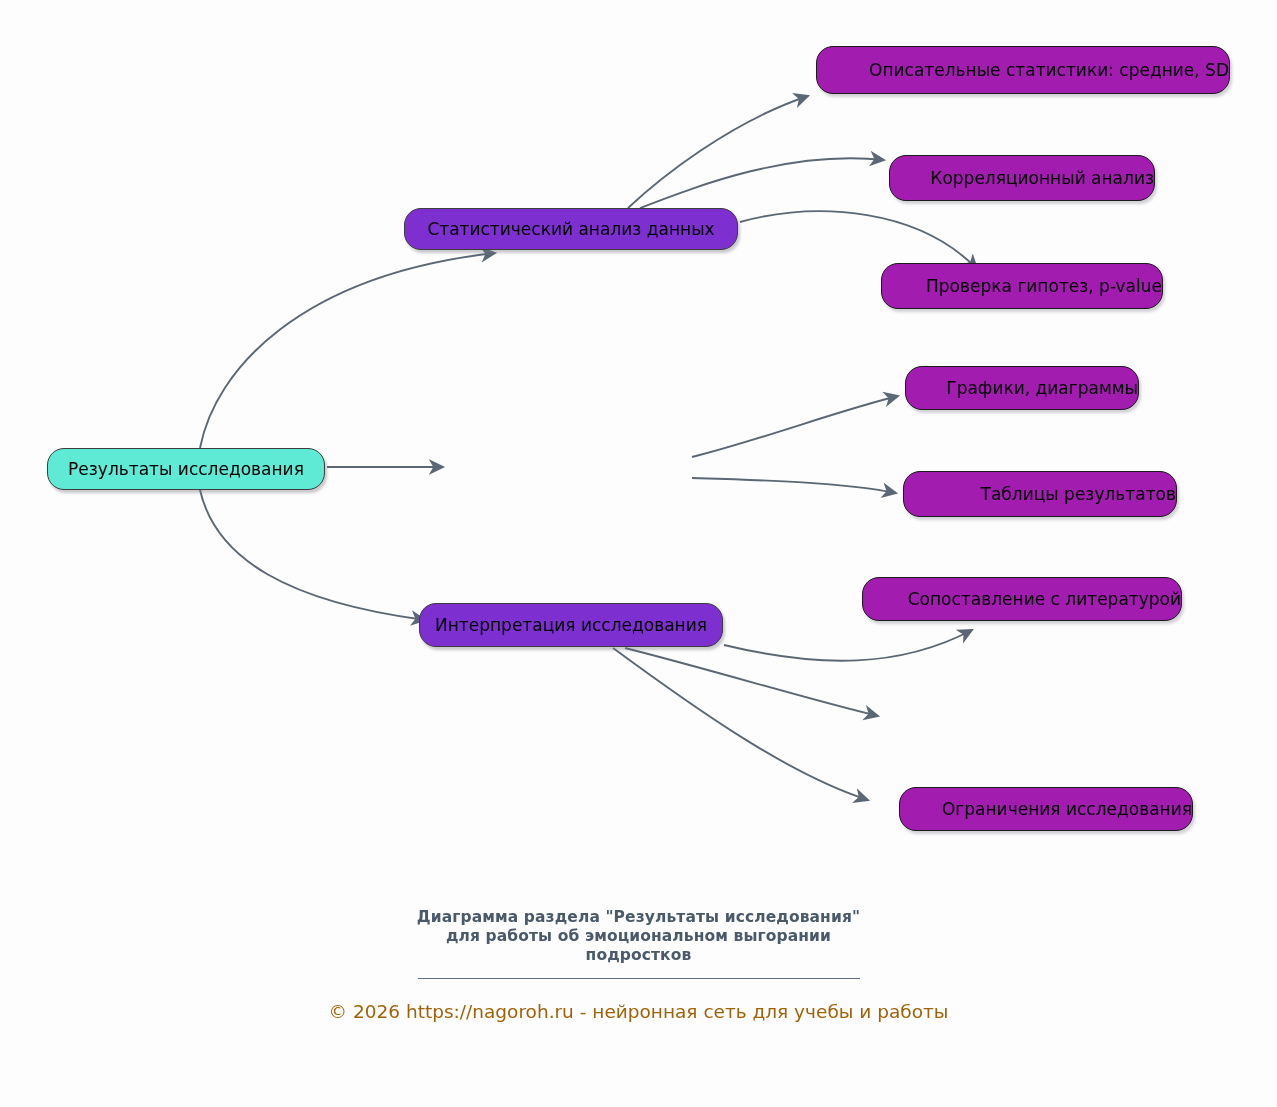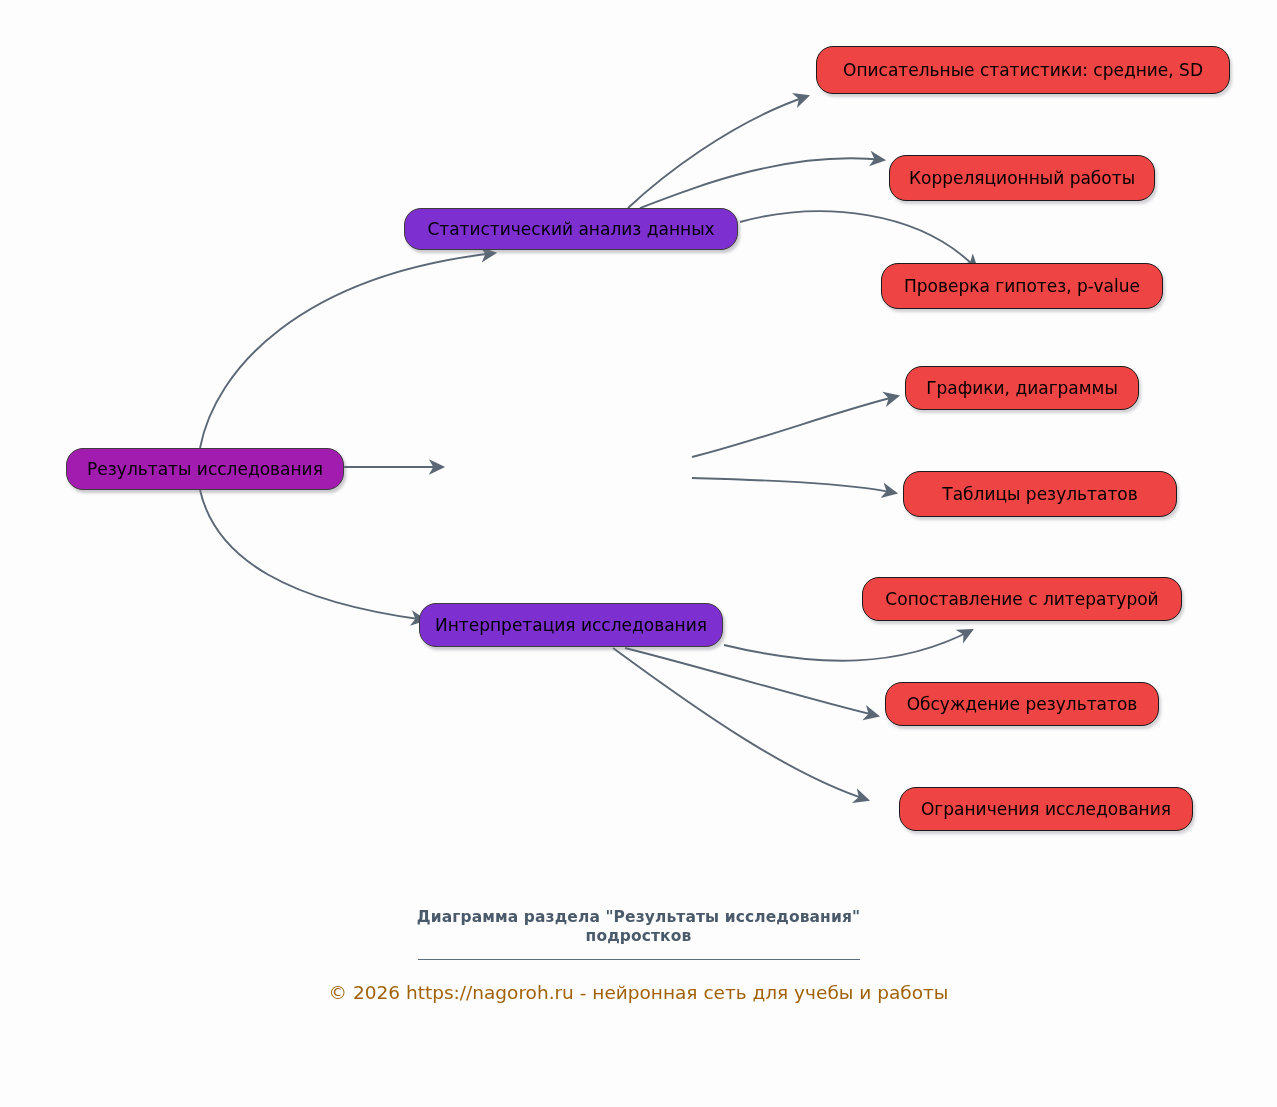--- a/index.html
+++ b/index.html
@@ -43,47 +43,47 @@
     line-height: 1;
   }
 
   .node-label {
     display: block;
     line-height: 1;
   }
 
   
   .node.root {
-    background: #a21caf;
+    background: #5eead4;
     border: 1.6px solid #3d3d3d;
     border-radius: 17px;
     box-shadow: 2px 3px 3px rgba(120,120,130,0.40);
     color: #000000;
     font-size: 17px;
-    margin-left: 19px;
   }
 
   
   .node.branch {
     background: #7d2fd0;
     border: 1.6px solid #3d3d3d;
     border-radius: 17px;
     box-shadow: 2px 3px 3px rgba(120,120,130,0.40);
     color: #000000;
     font-size: 17px;
   }
 
   
   .node.leaf {
-    background: #ef4444;
+    background: #a21caf;
     border: 1.7px solid #1b1b1b;
     border-radius: 17px;
     box-shadow: 2px 3px 3px rgba(130,130,140,0.35);
     color: #000000;
     font-size: 17px;
+    justify-content: flex-end;
   }
 
   .caption-block {
     position: absolute;
     left: 0;
     top: 908px;
     width: 1277px;
     text-align: center;
   }
   .caption-title {
@@ -157,49 +157,47 @@
 
   <div class="node branch" style="left:419px; top:603px; width:304px; height:44px;">
     <span class="node-label">Интерпретация исследования</span>
   </div>
 
   <div class="node leaf" style="left:816px; top:46px; width:414px; height:48px;">
     <span class="node-label">Описательные статистики: средние, SD</span>
   </div>
 
   <div class="node leaf" style="left:889px; top:155px; width:266px; height:46px;">
-    <span class="node-label">Корреляционный работы</span>
+    <span class="node-label">Корреляционный анализ</span>
   </div>
 
   <div class="node leaf" style="left:881px; top:263px; width:282px; height:46px;">
     <span class="node-label">Проверка гипотез, p-value</span>
   </div>
 
   <div class="node leaf" style="left:905px; top:366px; width:234px; height:44px;">
     <span class="node-label">Графики, диаграммы</span>
   </div>
 
   <div class="node leaf" style="left:903px; top:471px; width:274px; height:46px;">
     <span class="node-label">Таблицы результатов</span>
   </div>
 
   <div class="node leaf" style="left:862px; top:577px; width:320px; height:44px;">
     <span class="node-label">Сопоставление с литературой</span>
   </div>
 
-  <div class="node leaf" style="left:885px; top:682px; width:274px; height:44px;">
-    <span class="node-label">Обсуждение результатов</span>
-  </div>
 
   <div class="node leaf" style="left:875px; top:787px; width:294px; height:44px;margin-left:24px;">
     <span class="node-label">Ограничения исследования</span>
   </div>
 
   <div class="caption-block">
     <div class="caption-title">
       <div>Диаграмма раздела "Результаты исследования"</div>
+      <div>для работы об эмоциональном выгорании</div>
       <div>подростков</div>
     </div>
     <div class="caption-rule"></div>
     <div class="caption-credit">© 2026 https://nagoroh.ru - нейронная сеть для учебы и работы</div>
   </div>
 
 </div>
 
 </body></html>

